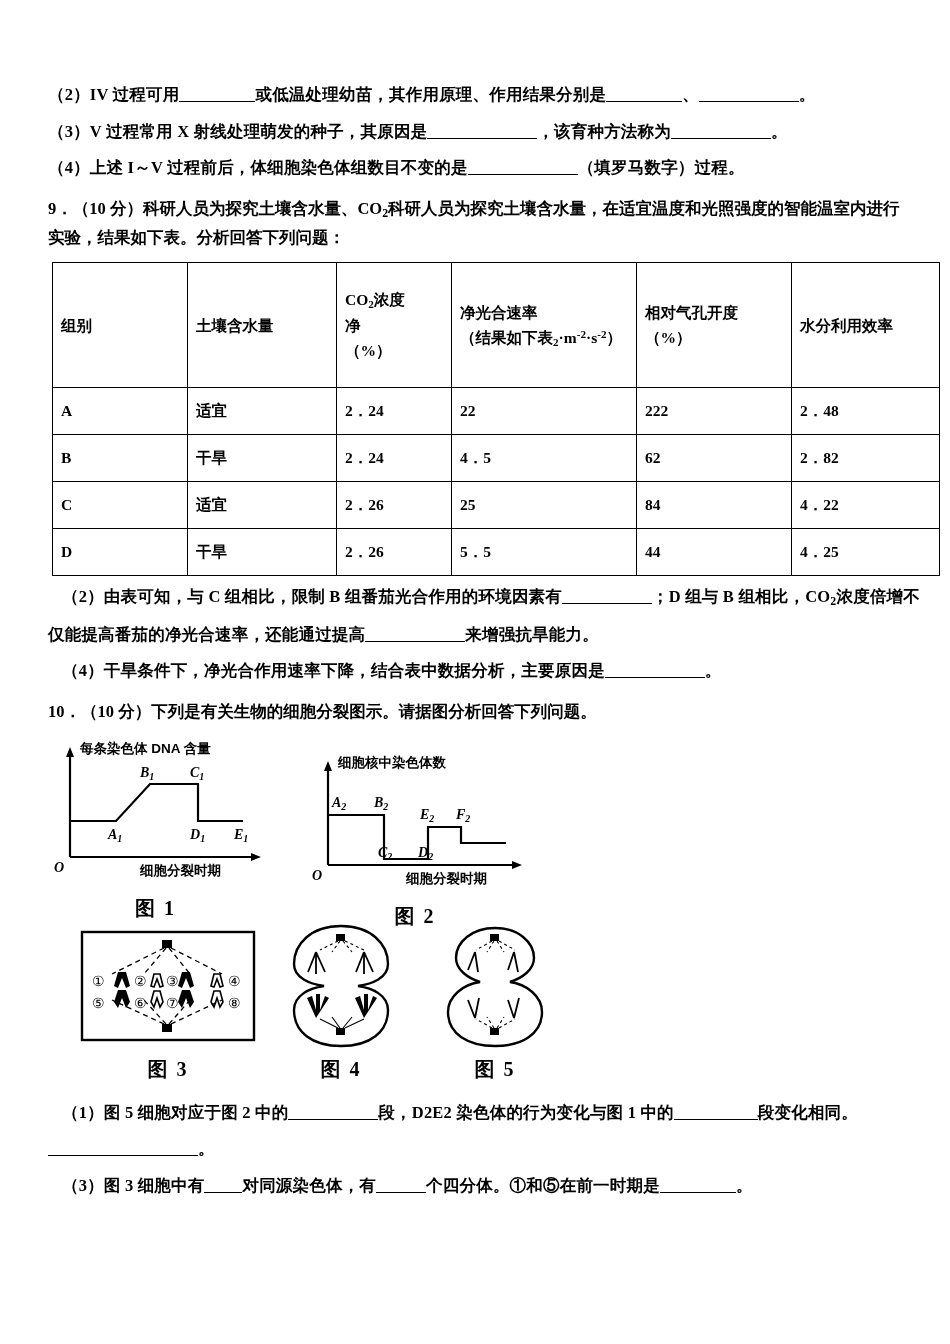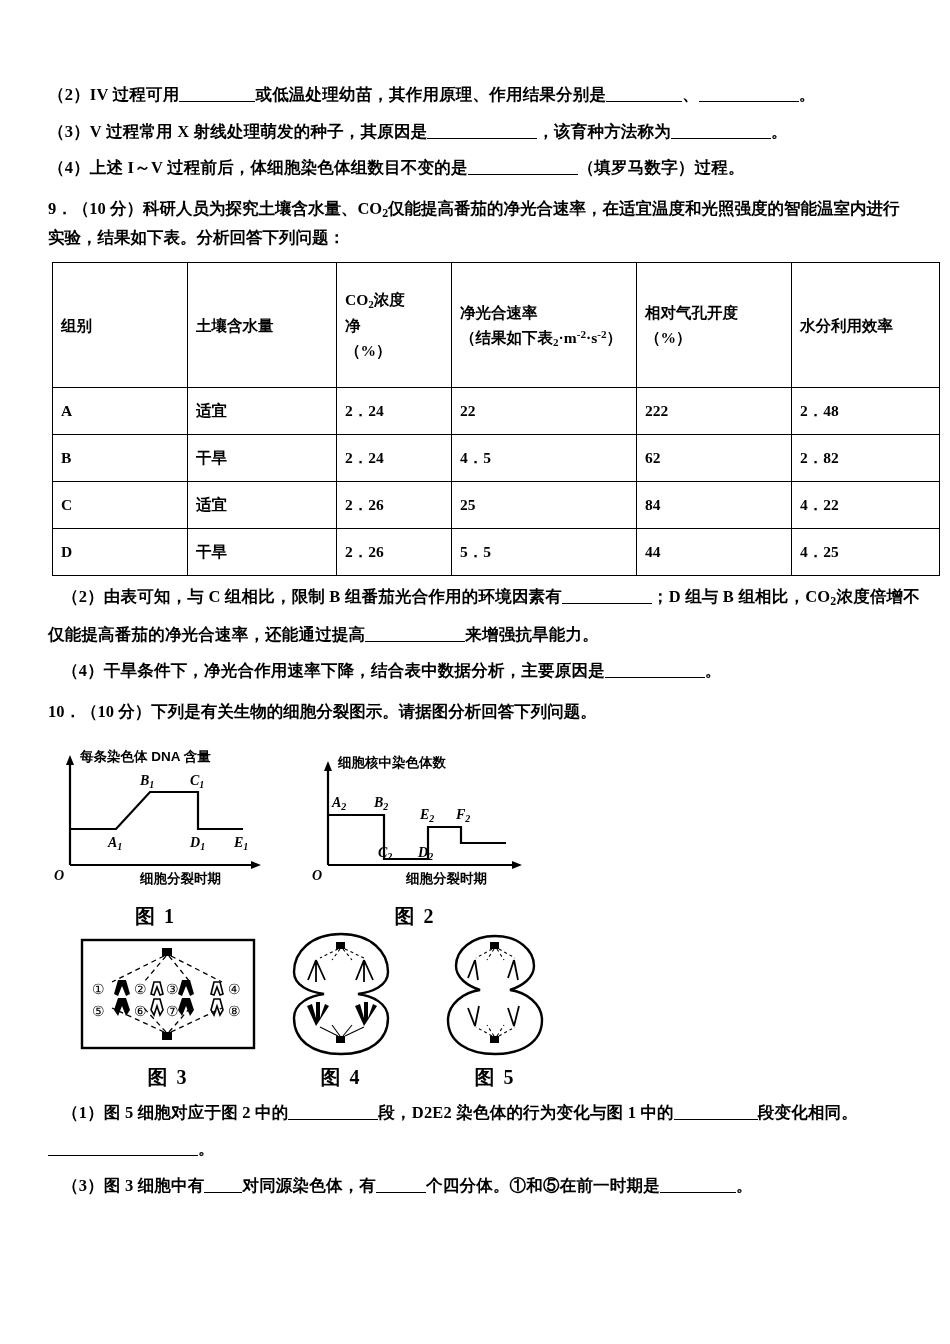--- a/index.html
+++ b/index.html
@@ -93,61 +93,61 @@
   .col3 { width: 98px; }
   .col4 { width: 168px; }
   .col5 { width: 138px; }
   .col6 { width: 131px; }
   .hdr-multi div { white-space: nowrap; }
 
   
   .figures {
     position: relative;
     height: 185px;
-    margin-top: 20px;
+    margin-top: 12px;
   }
   .graph-wrap { position: absolute; }
   .cap {
     text-align: center;
     font-size: 20px;
     font-weight: bold;
     letter-spacing: 2px;
     margin-top: 2px;
   }
 
   
   .cells {
     position: relative;
     height: 160px;
     margin-top: 4px;
   }
   .cell-wrap { position: absolute; }
 
-  .tail-questions { margin-top: 4px; }
+  .tail-questions { margin-top: 12px; }
 </style>
 </head>
 <body>
 
 <div class="page">
  <div class="content">
 
   <p class="qline">
     <span>（2）</span><span>IV 过程可用</span><span class="blank b76"></span><span>或低温处理幼苗，其作用原理、作用结果分别是</span><span class="blank b76"></span><span>、</span><span class="blank b100"></span><span>。</span>
   </p>
 
   <p class="qline">
     <span>（3）</span><span>V 过程常用 X 射线处理萌发的种子，其原因是</span><span class="blank b110"></span><span>，该育种方法称为</span><span class="blank b100"></span><span>。</span>
   </p>
 
   <p class="qline">
     <span>（4）</span><span>上述 I～V 过程前后，体细胞染色体组数目不变的是</span><span class="blank b110"></span><span>（填罗马数字）过程。</span>
   </p>
 
   <p class="qnum-block">
-    <span>9．</span><span>（10 分）</span><span>科研人员为探究土壤含水量、CO</span><span class="sub">2</span><span>仅能提高番茄的净光合速率，在适宜温度和光照强度的智能温室内进行</span><br>
+    <span>9．</span><span>（10 分）</span><span>科研人员为探究土壤含水量、CO</span><span class="sub">2</span><span>科研人员为探究土壤含水量，在适宜温度和光照强度的智能温室内进行</span><br>
     <span>实验，结果如下表。分析回答下列问题：</span>
   </p>
 
   <table class="data-table">
     <thead>
       <tr>
         <td class="col1">组别</td>
         <td class="col2">土壤含水量</td>
         <td class="col3 hdr-multi">
           <div><span>CO</span><span class="sub">2</span><span>浓度</span></div>
@@ -238,21 +238,21 @@
 
         <text x="60" y="100" font-family="Liberation Serif, serif" font-size="14" font-style="italic" font-weight="bold">A<tspan font-size="10" dy="3">1</tspan></text>
         <text x="92" y="38" font-family="Liberation Serif, serif" font-size="14" font-style="italic" font-weight="bold">B<tspan font-size="10" dy="3">1</tspan></text>
         <text x="142" y="38" font-family="Liberation Serif, serif" font-size="14" font-style="italic" font-weight="bold">C<tspan font-size="10" dy="3">1</tspan></text>
         <text x="142" y="100" font-family="Liberation Serif, serif" font-size="14" font-style="italic" font-weight="bold">D<tspan font-size="10" dy="3">1</tspan></text>
         <text x="186" y="100" font-family="Liberation Serif, serif" font-size="14" font-style="italic" font-weight="bold">E<tspan font-size="10" dy="3">1</tspan></text>
       </svg>
       <div class="cap" style="width:215px;">图 1</div>
     </div>
 
-    <div class="graph-wrap" style="left:258px; top:0px;">
+    <div class="graph-wrap" style="left:258px; top:8px;">
       <svg width="260" height="150" viewBox="0 0 260 150">
         <line x1="22" y1="22" x2="22" y2="118" stroke="#000" stroke-width="2.2"></line>
         <polygon points="22,14 18,24 26,24" fill="#000"></polygon>
         <line x1="22" y1="118" x2="208" y2="118" stroke="#000" stroke-width="2.2"></line>
         <polygon points="216,118 206,114 206,122" fill="#000"></polygon>
 
         <polyline points="22,68 78,68 78,112 122,112 122,80 155,80 155,96 200,96" fill="none" stroke="#000" stroke-width="2.2"></polyline>
         <text x="32" y="20" font-family="Liberation Sans, sans-serif" font-size="13.5" font-weight="bold">细胞核中染色体数</text>
         <text x="6" y="133" font-family="Liberation Serif, serif" font-size="14" font-style="italic" font-weight="bold">O</text>
         <text x="100" y="136" font-family="Liberation Sans, sans-serif" font-size="13.5" font-weight="bold">细胞分裂时期</text>

